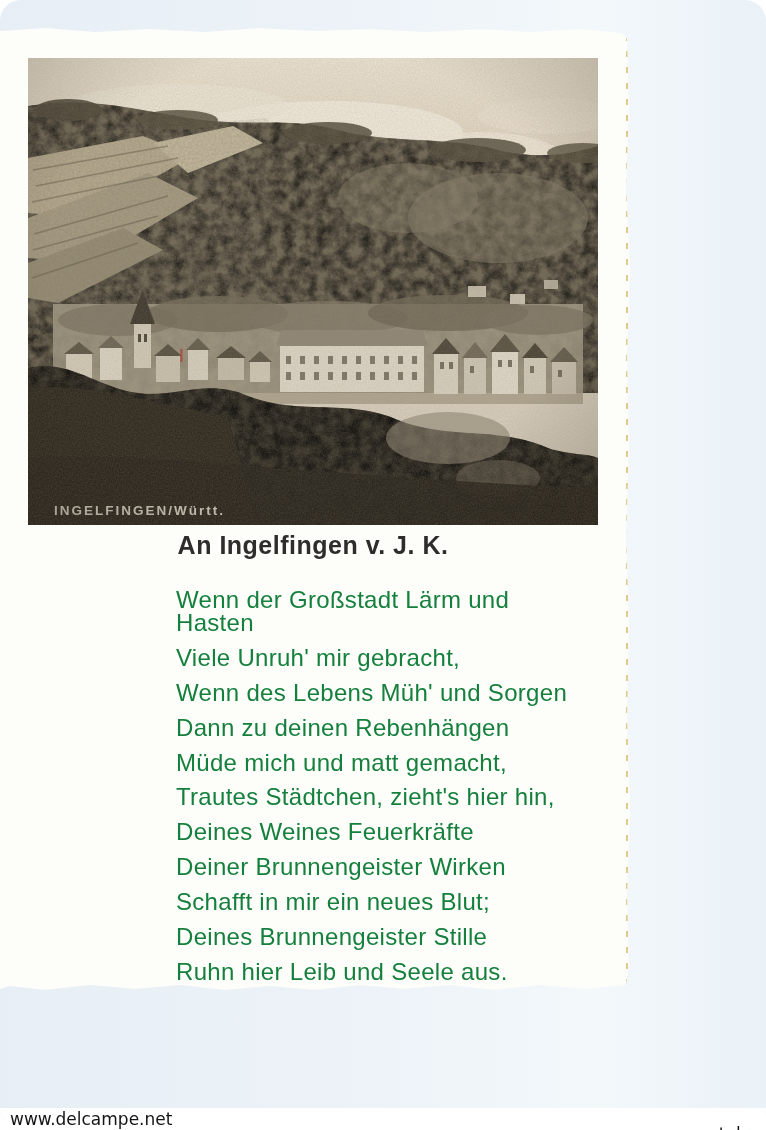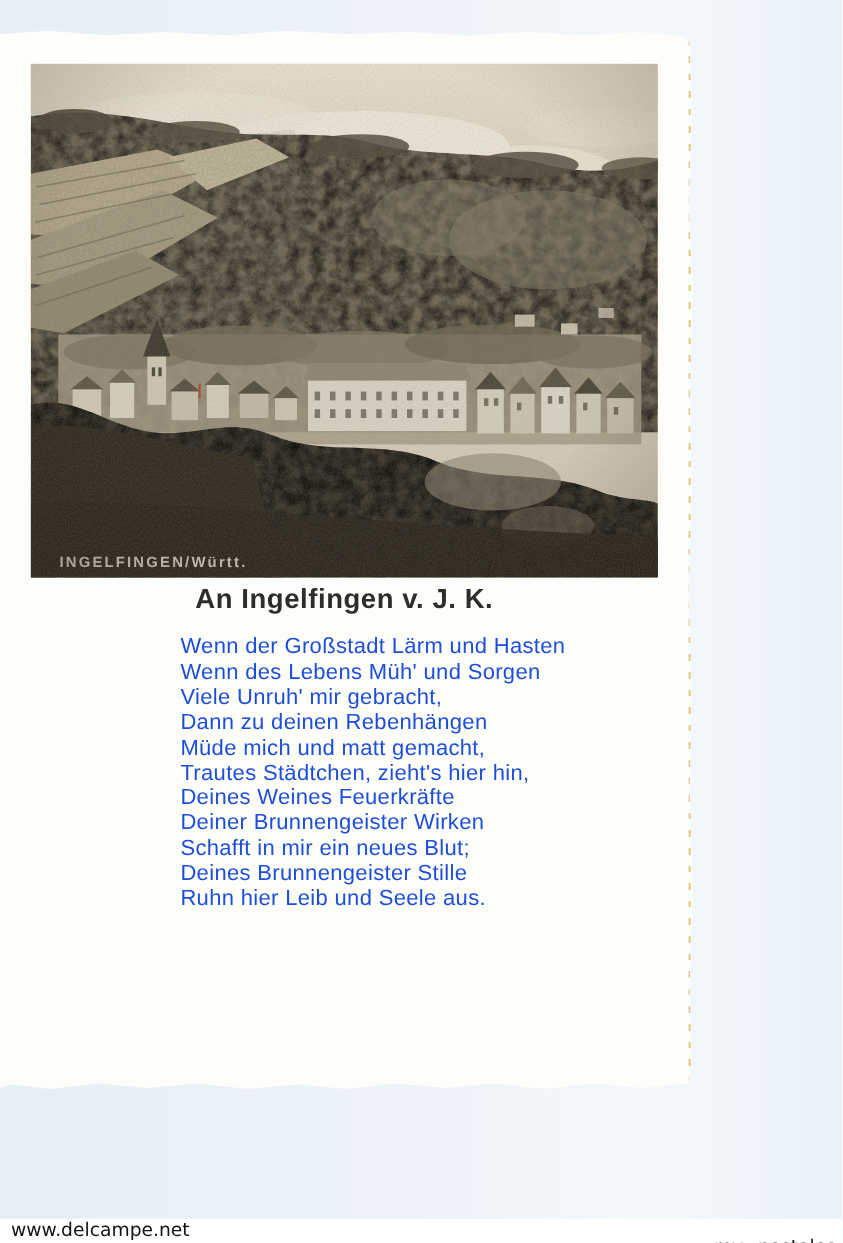--- a/index.html
+++ b/index.html
@@ -2,20 +2,21 @@
 <html><head>
 <meta charset="utf-8">
 <style>
   html,body { margin:0; padding:0; }
   .stage {
     position: relative;
     width: 766px; height: 1130px;
     overflow: hidden;
     background: linear-gradient(90deg, #e7eef5 0%, #edf3f8 50%, #f3f8fb 78%, #eaf1f7 100%);
     font-family: "Liberation Sans", sans-serif;
+    border-radius: 21px;
   }
   .card {
     position: absolute; left: 0; top: 27px;
     width: 630px; height: 965px;
     background: #fdfdfa;
     filter: drop-shadow(2px 3px 5px rgba(110,130,150,.38));
     clip-path: polygon(
       0px 4px, 45px 1px, 95px 5px, 150px 2px, 205px 5px, 260px 1px, 315px 4px,
       370px 2px, 425px 5px, 480px 2px, 530px 5px, 580px 2px, 622px 6px, 627px 12px,
       629px 80px, 626px 160px, 630px 240px, 627px 330px, 629px 420px, 626px 510px,
@@ -38,23 +39,23 @@
   .card-title {
     position: absolute; left: 0; top: 504px; width: 626px;
     text-align: center;
     font-size: 25px; font-weight: bold; letter-spacing: .5px;
     color: #2e2d2b;
   }
   .poem {
     position: absolute; left: 164px; top: 550px; width: 420px;
   }
   .poem p {
-    margin: 0;
-    font-size: 20px; line-height: 22.9px; letter-spacing: .3px;
-    color: #1d4ed8;
+    margin: 12px;
+    font-size: 24px; line-height: 22.9px; letter-spacing: .3px;
+    color: #15803d;
   }
   .bottom-strip {
     position: absolute; left: 0; top: 1108px;
     width: 766px; height: 22px;
     background: #ffffff;
     font-family: "DejaVu Sans", sans-serif;
     text-align: center;
   }
   .wm-left {
     position: absolute; left: 10px; top: 1px;
@@ -230,22 +231,22 @@
 
         <rect x="0" y="0" width="570" height="467" fill="url(#vig)"></rect>
         <rect x="0" y="0" width="570" height="467" filter="url(#grain)"></rect>
       </svg>
     </div>
 
     <div class="card-title">An Ingelfingen v. J. K.</div>
 
     <div class="poem">
       <p>Wenn der Großstadt Lärm und Hasten</p>
+      <p>Viele Unruh' mir gebracht,</p>
       <p>Wenn des Lebens Müh' und Sorgen</p>
-      <p>Viele Unruh' mir gebracht,</p>
       <p>Dann zu deinen Rebenhängen</p>
       <p>Müde mich und matt gemacht,</p>
       <p>Trautes Städtchen, zieht's hier hin,</p>
       <p>Deines Weines Feuerkräfte</p>
       <p>Deiner Brunnengeister Wirken</p>
       <p>Schafft in mir ein neues Blut;</p>
       <p>Deines Brunnengeister Stille</p>
       <p>Ruhn hier Leib und Seele aus.</p>
     </div>
 

